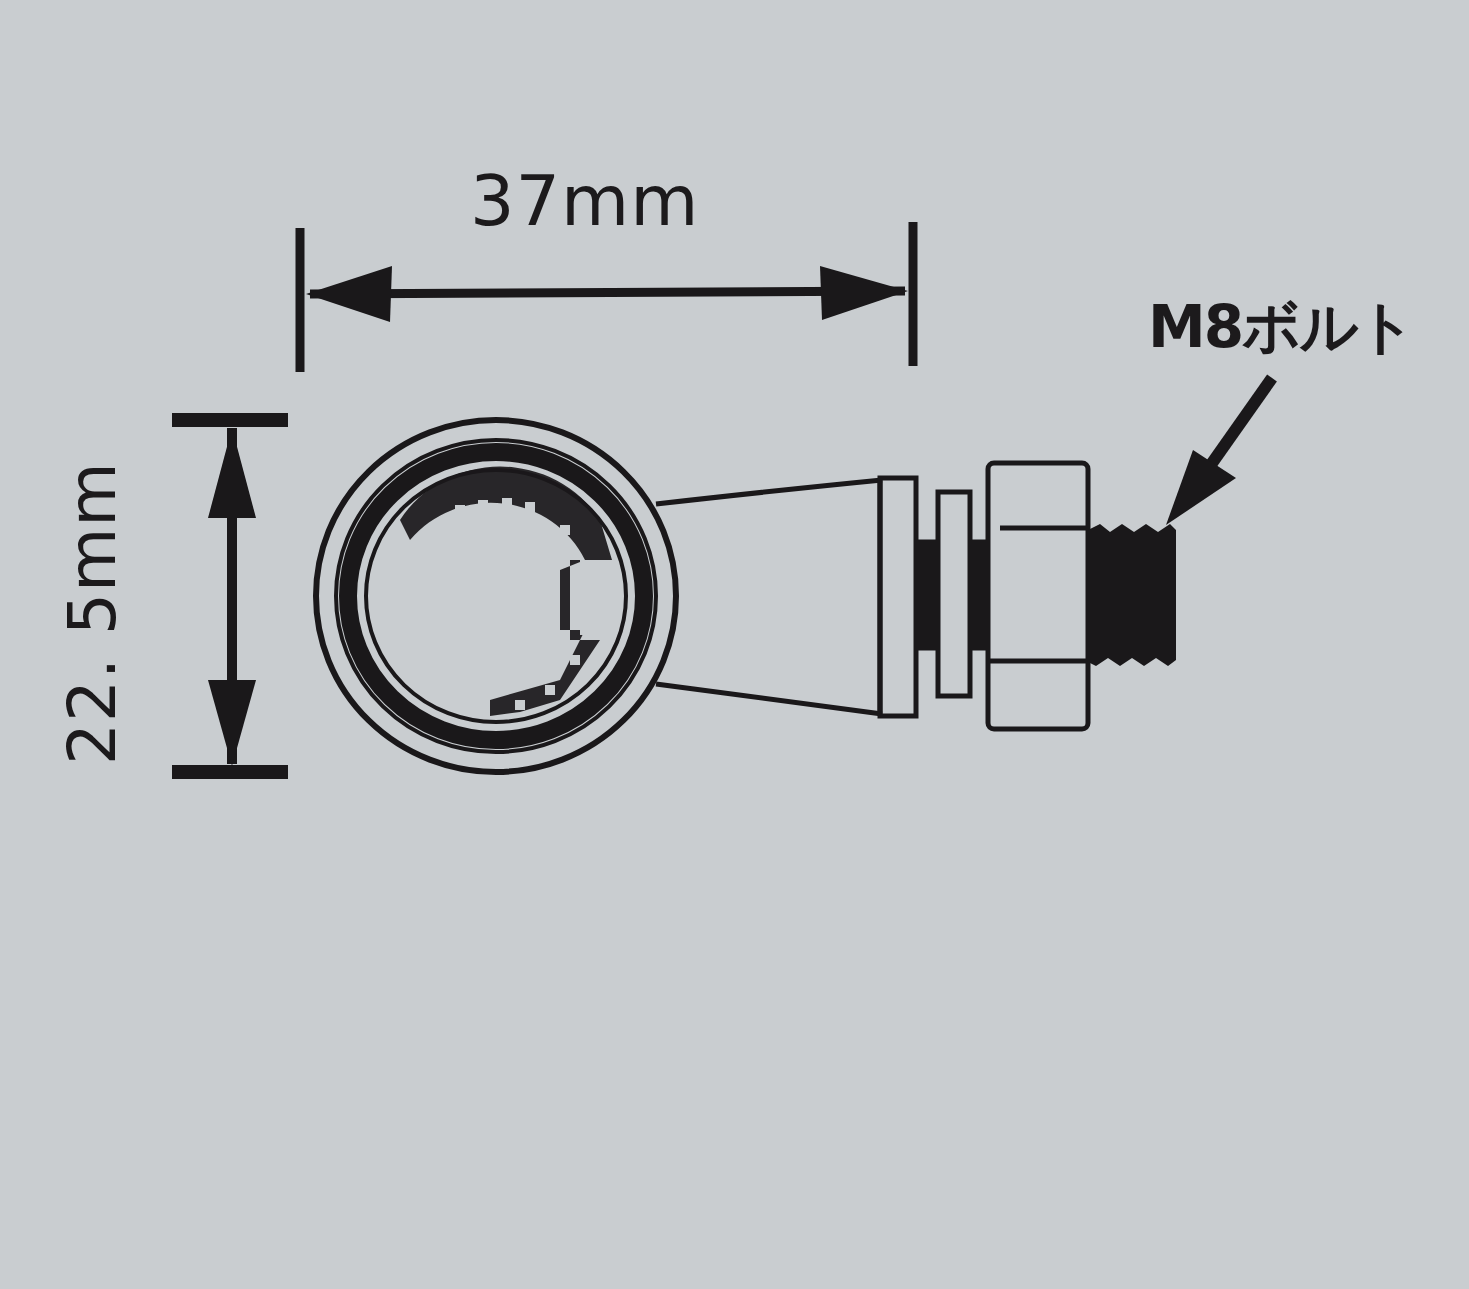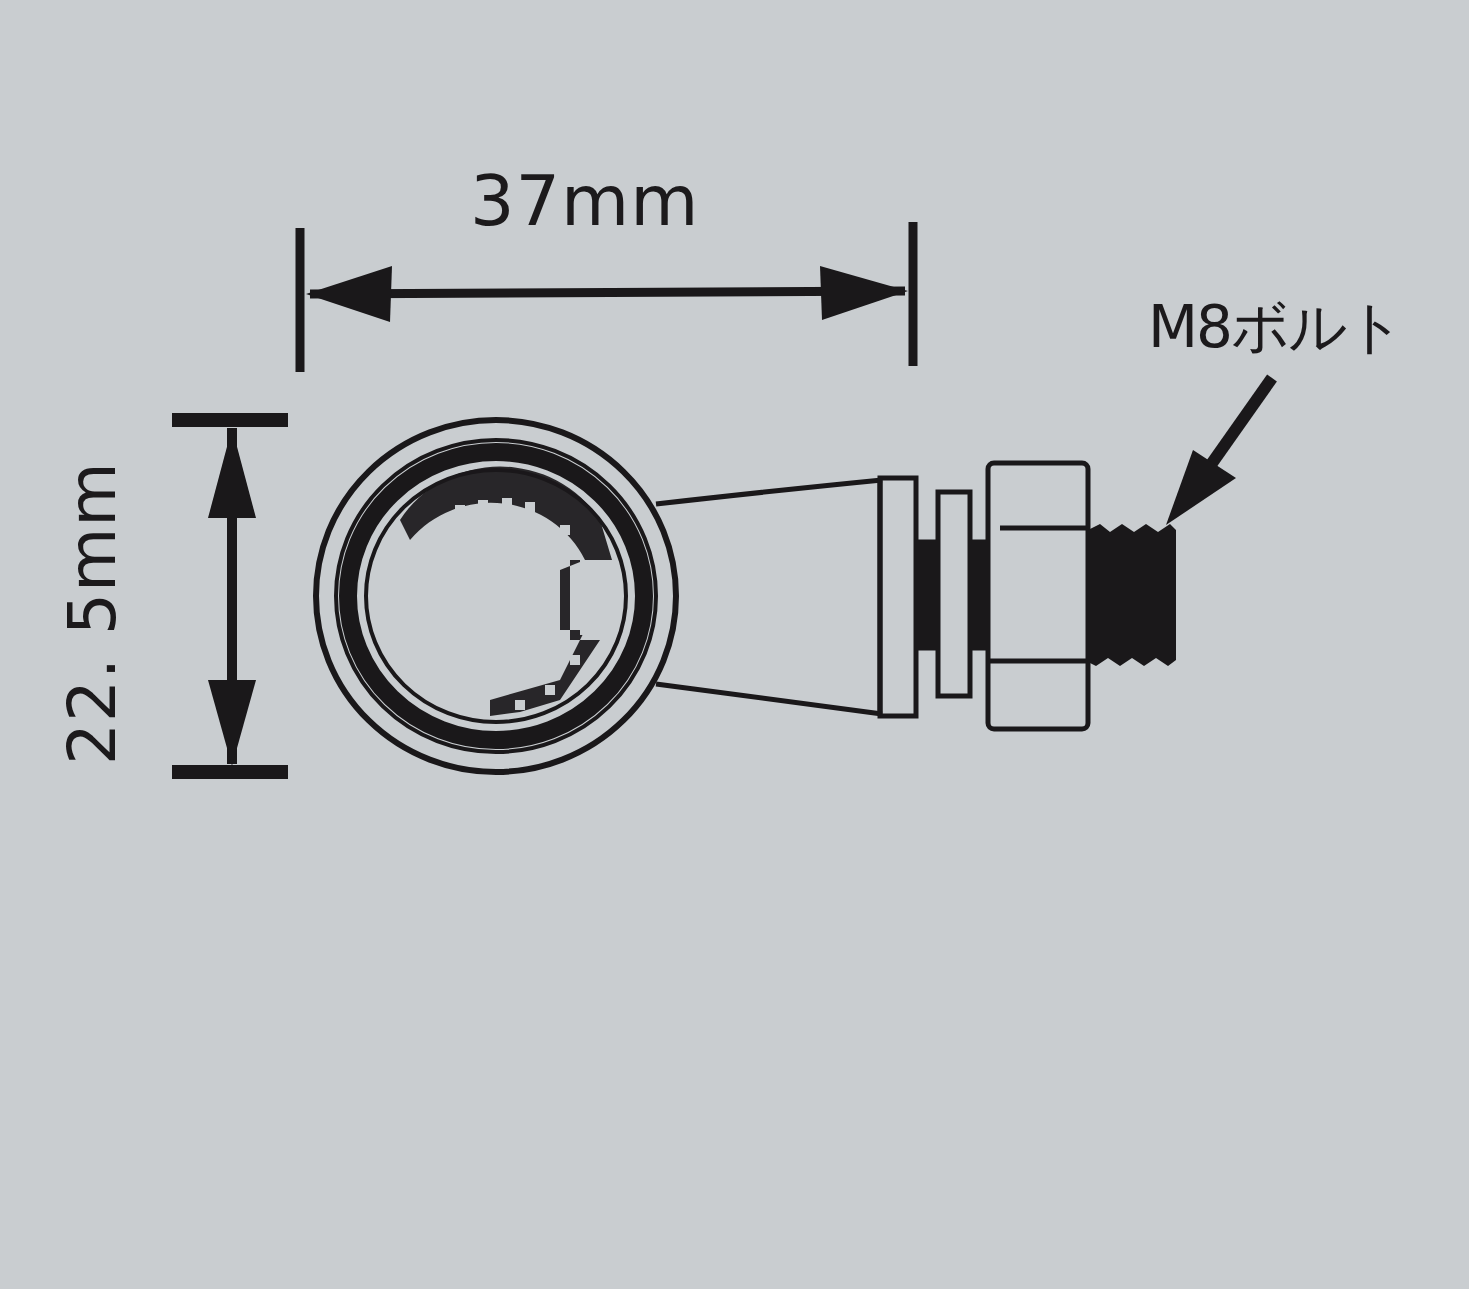--- a/index.html
+++ b/index.html
@@ -14,21 +14,21 @@
       position: absolute; color: #1c1a1c; font-family: "DejaVu Sans", sans-serif;
       white-space: nowrap; line-height: 1;
     }
     .lbl-width { left: 470px; top: 166px; font-size: 70px; letter-spacing: 1px; }
     .lbl-height {
       left: 100px; top: 590px; font-size: 66px;
       transform-origin: left top;
       transform: translate(-40px, 175px) rotate(-90deg);
       letter-spacing: 1px;
     }
-    .lbl-bolt { left: 1148px; top: 298px; font-size: 58px; font-weight: normal; letter-spacing: -2px; }
+    .lbl-bolt { left: 1148px; top: 298px; font-size: 58px; font-weight: bold; letter-spacing: -2px; }
   </style>
 </head>
 <body>
 
 <div class="canvas">
   <svg width="1469" height="1289" viewBox="0 0 1469 1289" xmlns="http://www.w3.org/2000/svg">
 
     <g stroke="#1a181a" fill="#1a181a">
       <line x1="300" y1="228" x2="300" y2="372" stroke-width="9"></line>
       <line x1="913" y1="222" x2="913" y2="366" stroke-width="9"></line>

